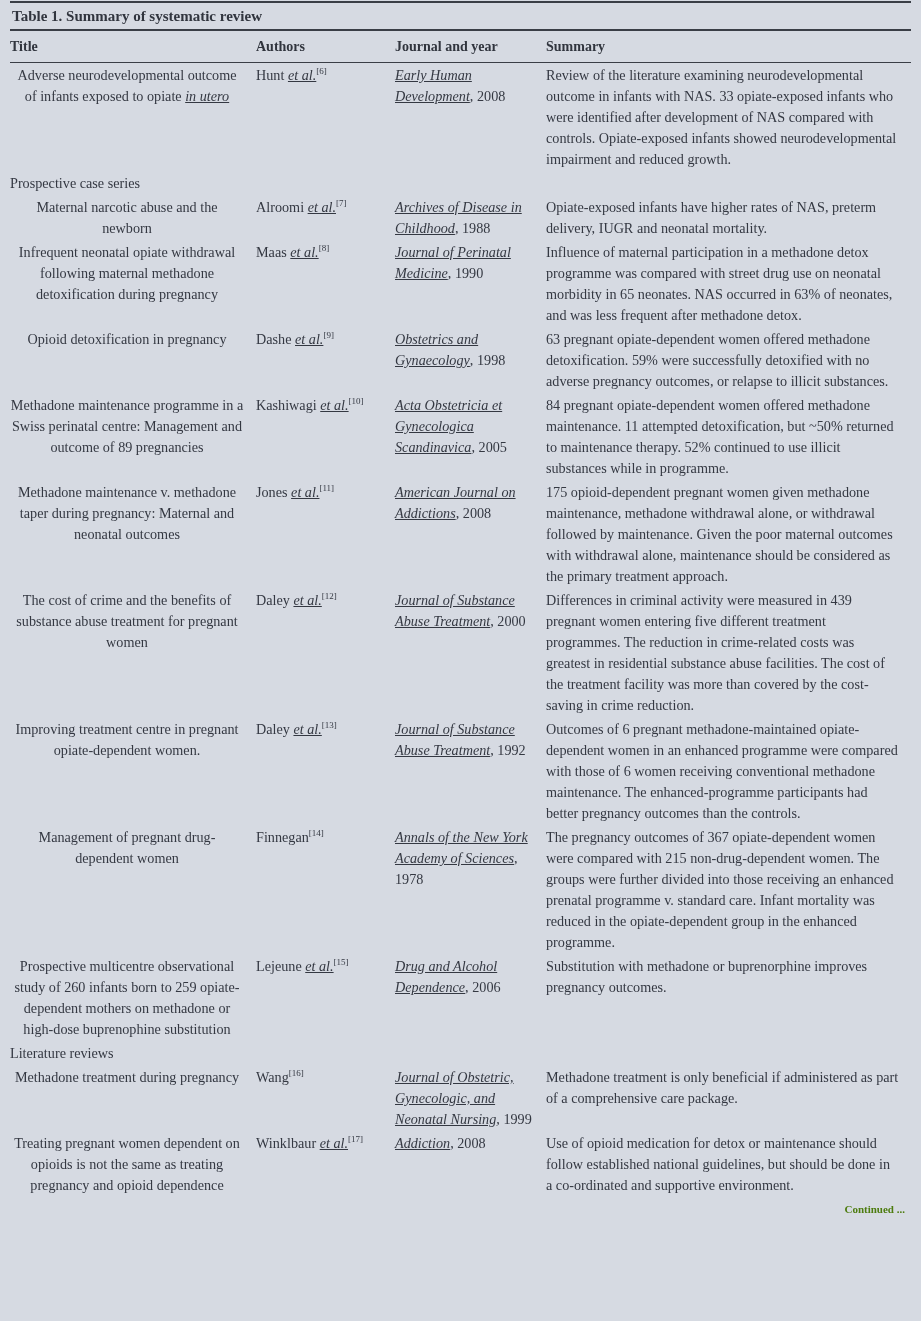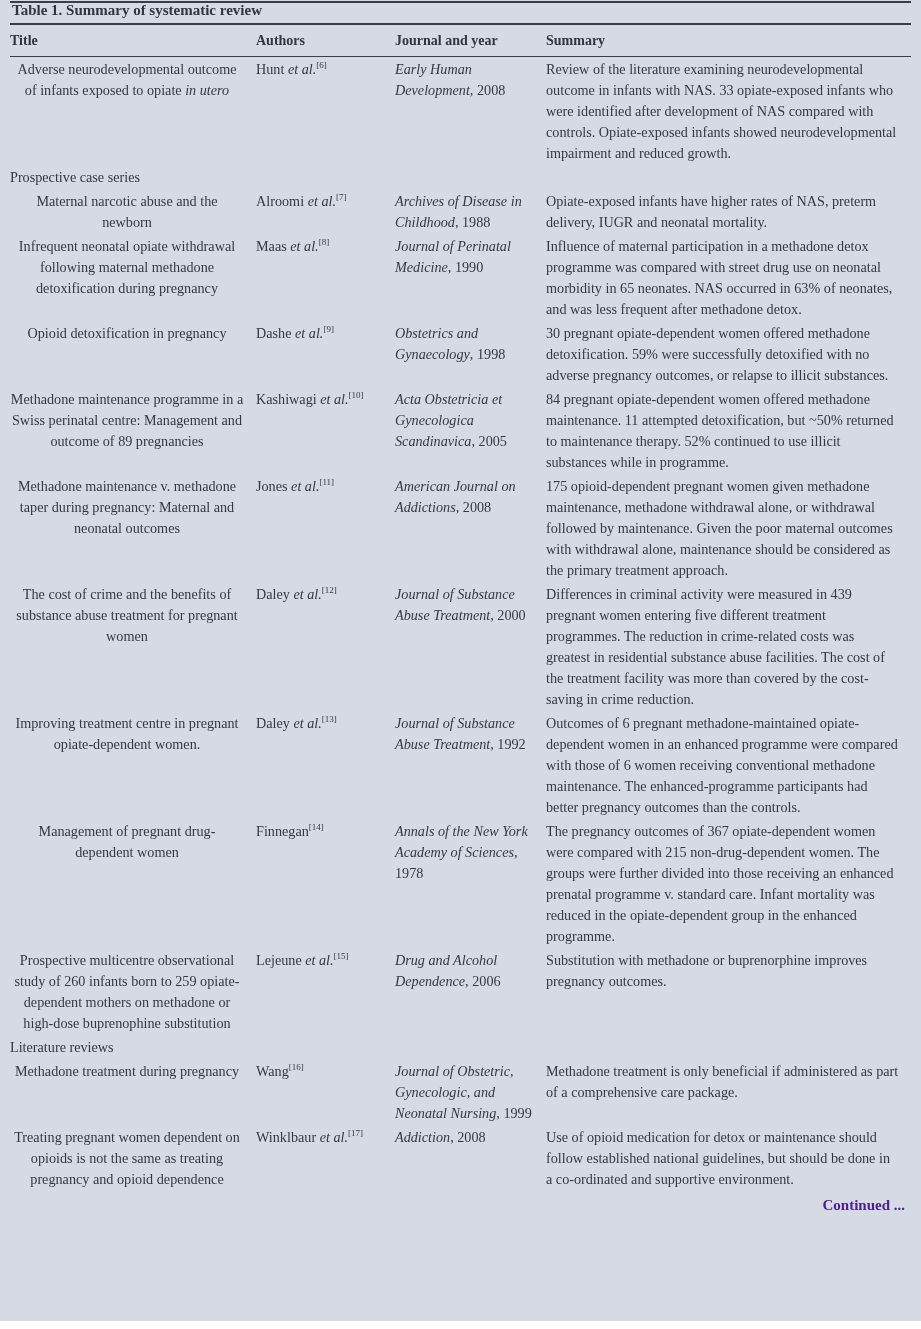--- a/index.html
+++ b/index.html
@@ -11,21 +11,21 @@
     padding: 0 10px;
     font-family: "Liberation Serif", "DejaVu Serif", serif;
     color: #343842;
     overflow: hidden;
   }
   .top-rule { height: 2px; background: #3a3e46; margin-top: 1px; }
   .table-title {
     font-weight: bold;
     font-size: 15px;
     line-height: 15px;
-    padding: 0 0 5px 2px;
+    padding: 6px 0 5px 2px;
     color: #31353e;
   }
   .thick-rule { height: 2px; background: #3a3e46; }
   table.review {
     width: 100%;
     border-collapse: collapse;
     table-layout: fixed;
     font-size: 14.2px;
     line-height: 21px;
   }
@@ -35,28 +35,28 @@
     font-size: 14px;
     color: #31353e;
     padding: 5px 0 5px 0;
     border-bottom: 1.5px solid #3a3e46;
     vertical-align: bottom;
   }
   th.col-title { padding-left: 12px; }
   table.review td { vertical-align: top; padding: 2px 12px 1px 0; }
   td.section-cell { padding: 0 0 0 12px; }
   td.title-cell { padding-left: 26px; text-align: center; }
-  .it { font-style: italic; }
+  .it { font-style: italic; text-decoration: underline; }
   sup.ref { font-size: 9px; line-height: 0; }
   .continued {
     text-align: right;
     font-weight: bold;
-    font-size: 15px;
+    font-size: 11px;
     padding: 6px 6px 0 0;
-    color: #4c1d95;
+    color: #4d7c0f;
   }
 </style>
 </head>
 <body>
 
 <div class="sheet">
   <div class="top-rule"></div>
   <div class="table-title">Table 1. Summary of systematic review</div>
   <div class="thick-rule"></div>
 
@@ -94,21 +94,21 @@
         <tr>
           <td class="title-cell"><span>Infrequent neonatal opiate withdrawal following maternal methadone detoxification during pregnancy</span></td>
           <td class="authors-cell"><span>Maas </span><span class="it">et al.</span><sup class="ref">[8]</sup></td>
           <td class="journal-cell"><span class="it">Journal of Perinatal Medicine</span><span>, 1990</span></td>
           <td class="summary-cell">Influence of maternal participation in a methadone detox programme was compared with street drug use on neonatal morbidity in 65 neonates. NAS occurred in 63% of neonates, and was less frequent after methadone detox.</td>
         </tr>
         <tr>
           <td class="title-cell"><span>Opioid detoxification in pregnancy</span></td>
           <td class="authors-cell"><span>Dashe </span><span class="it">et al.</span><sup class="ref">[9]</sup></td>
           <td class="journal-cell"><span class="it">Obstetrics and Gynaecology</span><span>, 1998</span></td>
-          <td class="summary-cell">30 pregnant opiate-dependent women offered methadone detoxification. 59% were successfully detoxified with no adverse pregnancy outcomes, or relapse to illicit substances.</td>
+          <td class="summary-cell">63 pregnant opiate-dependent women offered methadone detoxification. 59% were successfully detoxified with no adverse pregnancy outcomes, or relapse to illicit substances.</td>
         </tr>
         <tr>
           <td class="title-cell"><span>Methadone maintenance programme in a Swiss perinatal centre: Management and outcome of 89 pregnancies</span></td>
           <td class="authors-cell"><span>Kashiwagi </span><span class="it">et al.</span><sup class="ref">[10]</sup></td>
           <td class="journal-cell"><span class="it">Acta Obstetricia et Gynecologica Scandinavica</span><span>, 2005</span></td>
           <td class="summary-cell">84 pregnant opiate-dependent women offered methadone maintenance. 11 attempted detoxification, but ~50% returned to maintenance therapy. 52% continued to use illicit substances while in programme.</td>
         </tr>
         <tr>
           <td class="title-cell"><span>Methadone maintenance v. methadone taper during pregnancy: Maternal and neonatal outcomes</span></td>
           <td class="authors-cell"><span>Jones </span><span class="it">et al.</span><sup class="ref">[11]</sup></td>

